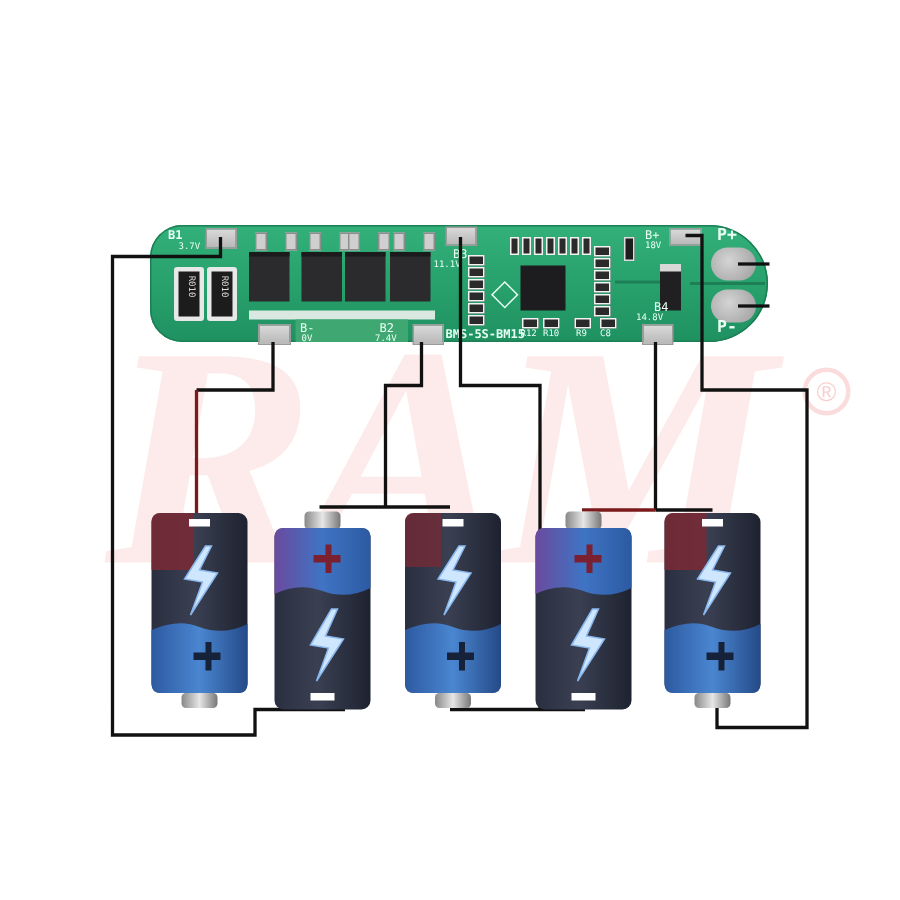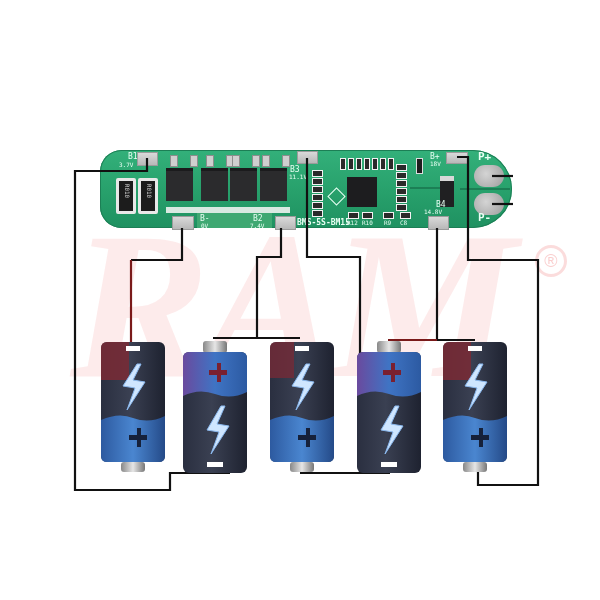--- a/index.html
+++ b/index.html
@@ -52,36 +52,36 @@
     <div class="mosfet-pin" style="left:132px; top:5px;"></div>
     <div class="mosfet-pin" style="left:152px; top:5px;"></div>
     <div class="mosfet" style="left:130px; top:18px;"></div>
     <div class="mosfet-pin" style="left:162px; top:5px;"></div>
     <div class="mosfet-pin" style="left:182px; top:5px;"></div>
     <div class="mosfet" style="left:160px; top:18px;"></div>
 
     <div style="position:absolute; left:66px; top:57px; width:124px; height:6px; background:#d9e9e1;"></div>
 
     <div class="pad" style="left:37px; top:2px; width:19px; height:12px;"></div>
-    <span class="pcb-label" style="left:28px; top:2px;">B1</span>
+    <span class="pcb-label" style="left:12px; top:2px;font-weight:bold;">B1</span>
     <span class="pcb-label small" style="left:19px; top:12px;">3.7V</span>
 
     <div class="pad" style="left:72px; top:66px; width:20px; height:12px;"></div>
     <span class="pcb-label" style="left:100px; top:64px;">B-</span>
     <span class="pcb-label small" style="left:101px; top:73px;">0V</span>
 
     <div style="position:absolute; left:97px; top:63px; width:75px; height:15px; background:#3fa872;"></div>
     <span class="pcb-label" style="left:100px; top:64px;">B-</span>
     <span class="pcb-label small" style="left:101px; top:73px;">0V</span>
     <span class="pcb-label" style="left:153px; top:64px;">B2</span>
     <span class="pcb-label small" style="left:150px; top:73px;">7.4V</span>
     <div class="pad" style="left:175px; top:66px; width:19px; height:12px;"></div>
 
     <div class="pad" style="left:197px; top:1px; width:19px; height:11px;"></div>
-    <span class="pcb-label" style="left:190px; top:15px;">B3</span>
+    <span class="pcb-label" style="left:202px; top:15px;">B3</span>
     <span class="pcb-label small" style="left:189px; top:24px;">11.1V</span>
 
     <div class="smd" style="left:212px; top:20px;"></div>
     <div class="smd" style="left:212px; top:28px;"></div>
     <div class="smd" style="left:212px; top:36px;"></div>
     <div class="smd" style="left:212px; top:44px;"></div>
     <div class="smd" style="left:212px; top:52px;"></div>
     <div class="smd" style="left:212px; top:60px;"></div>
 
     <span class="pcb-label" style="left:197px; top:68px;font-weight:bold;">BMS-5S-BM15</span>

